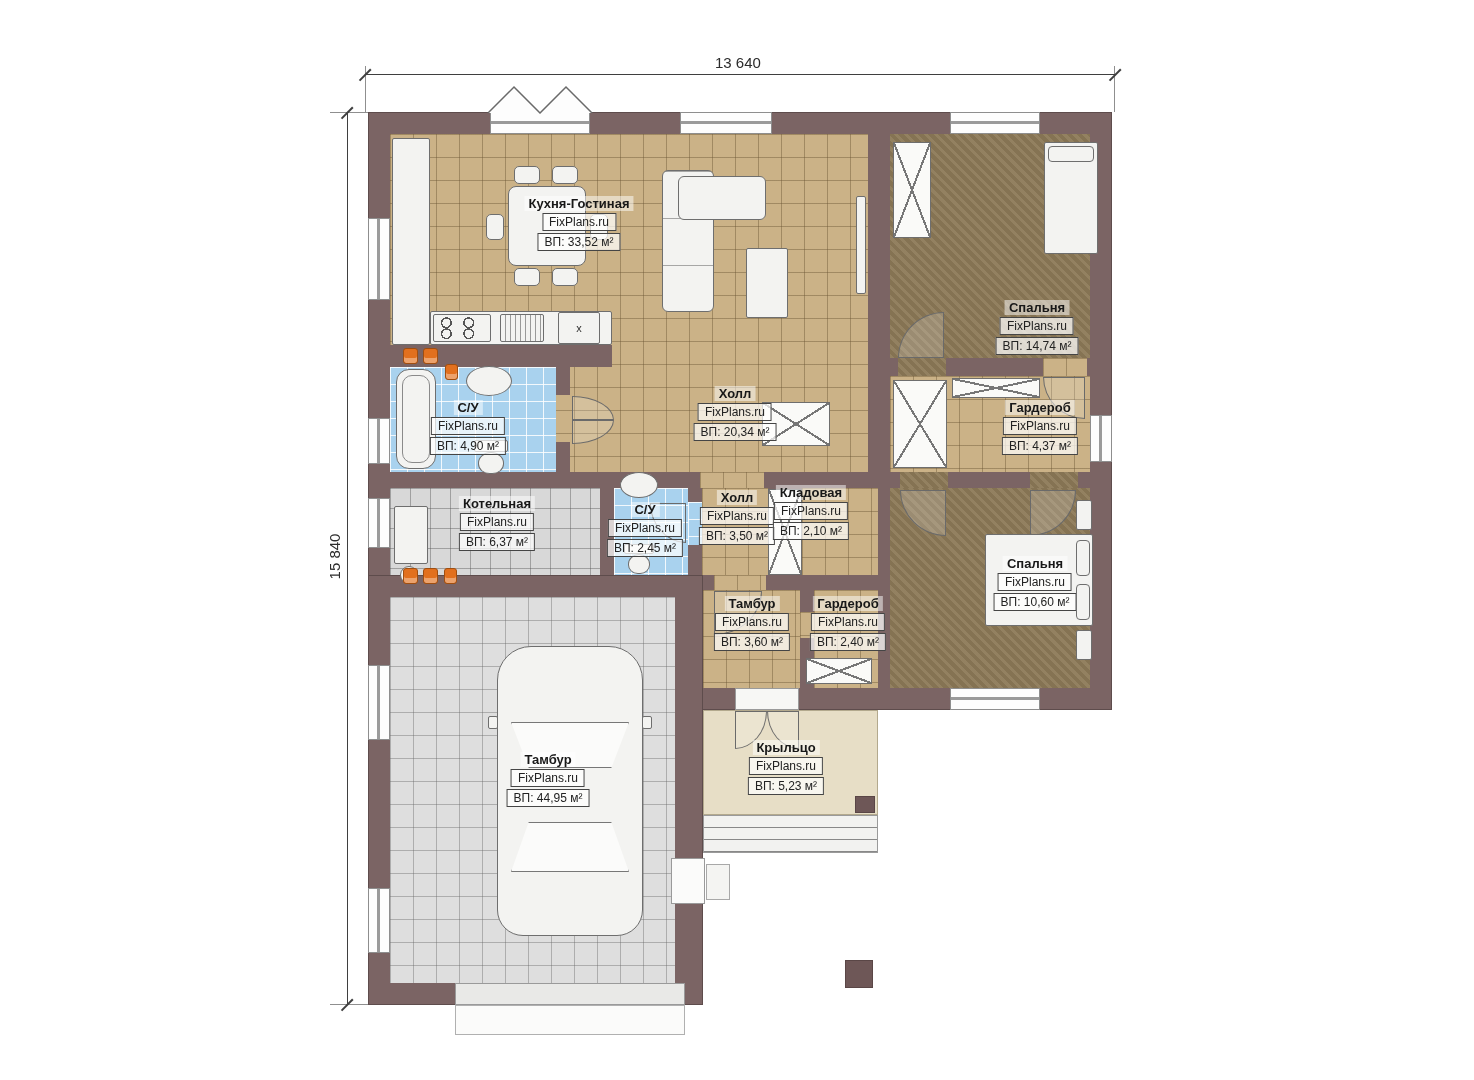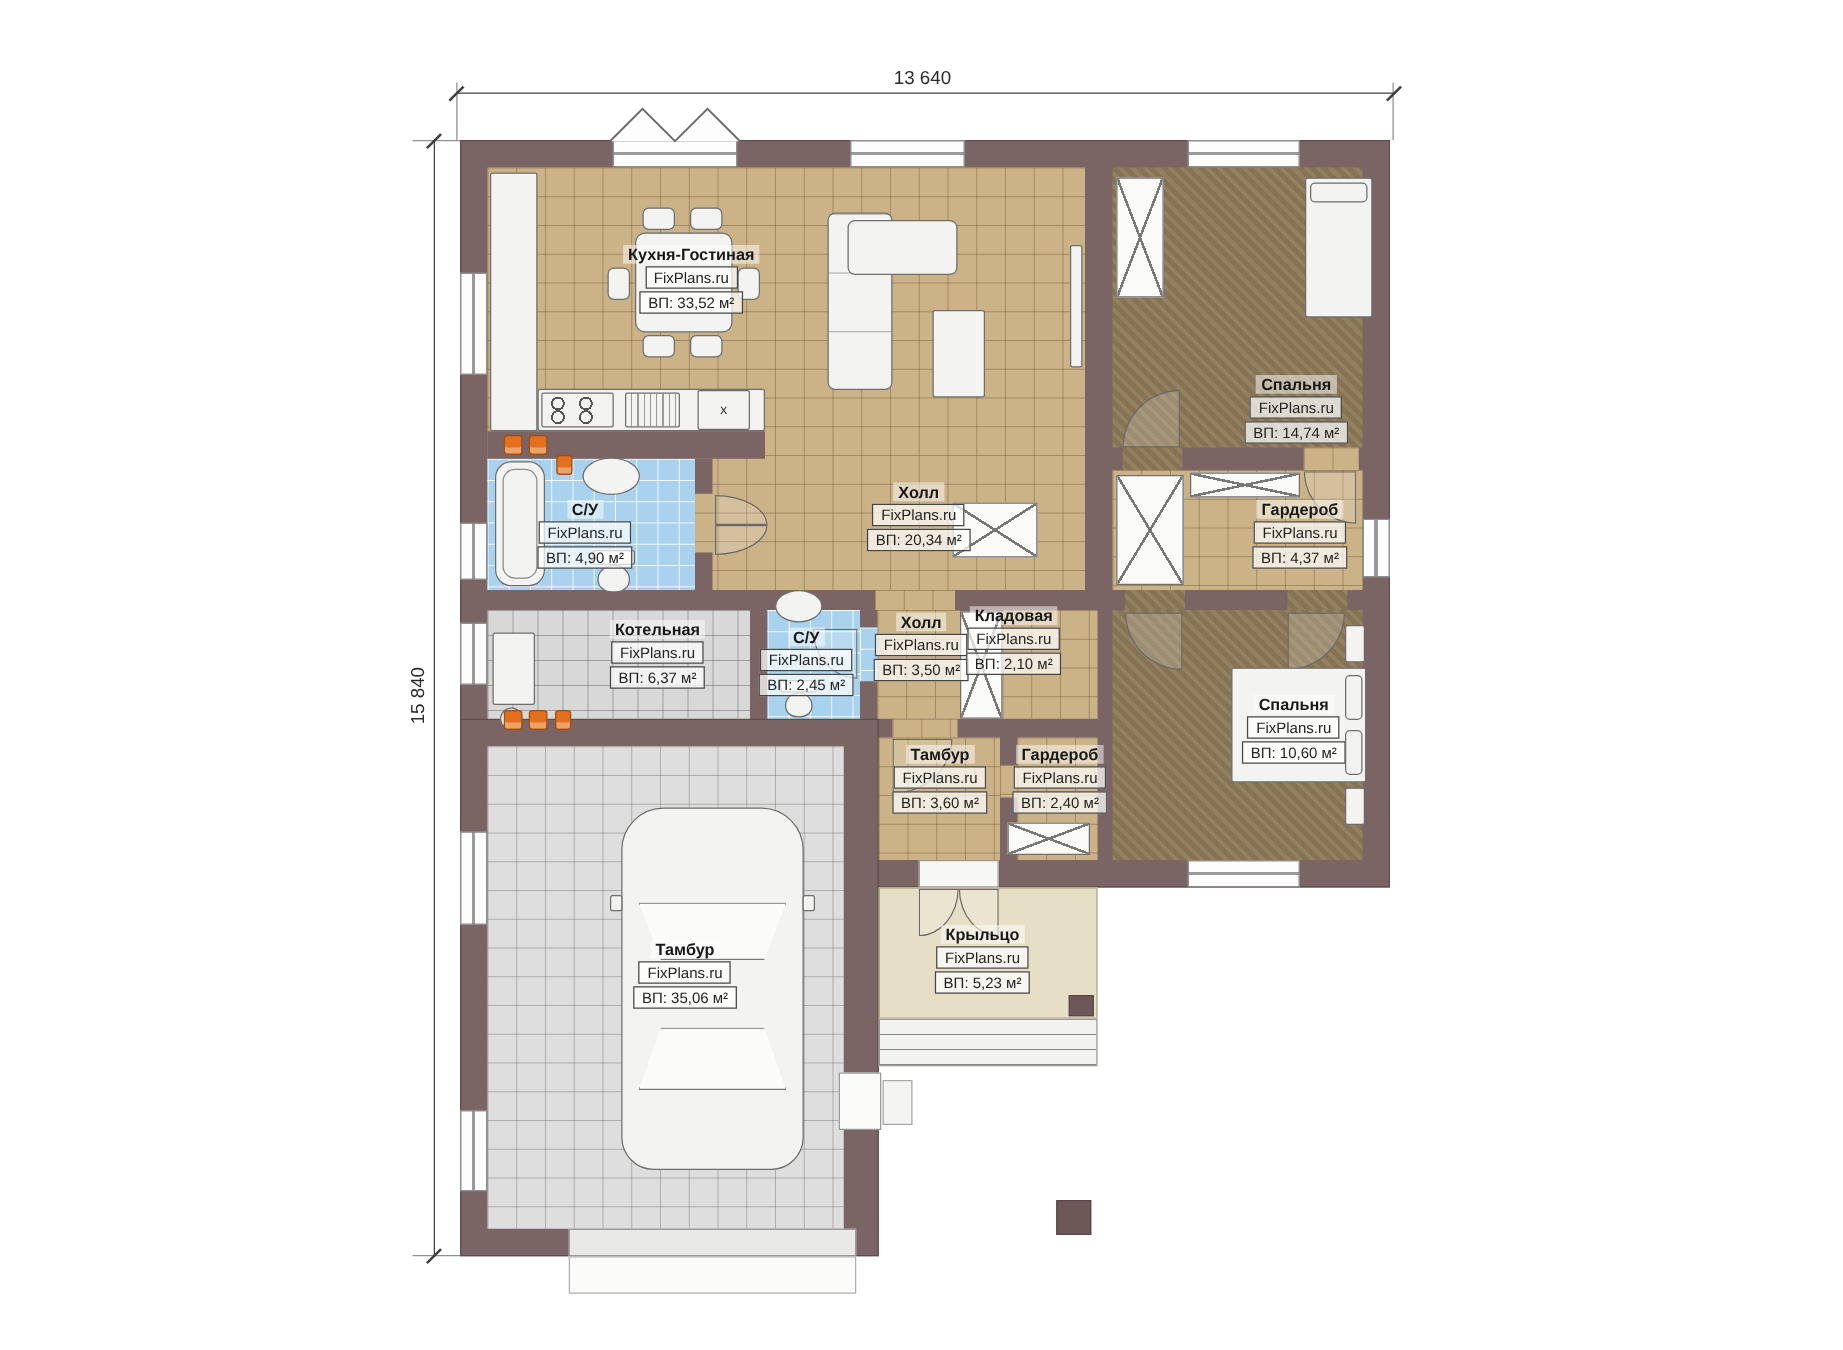--- a/index.html
+++ b/index.html
@@ -176,21 +176,21 @@
   <div class="a furn" style="left:488px;top:716px;width:10px;height:13px"></div>
   <div class="a furn" style="left:642px;top:716px;width:10px;height:13px"></div>
 
   <div class="a rad" style="left:403px;top:348px;width:15px;height:16px"></div>
   <div class="a rad" style="left:423px;top:348px;width:15px;height:16px"></div>
   <div class="a rad" style="left:445px;top:364px;width:13px;height:16px"></div>
   <div class="a rad" style="left:403px;top:568px;width:15px;height:16px"></div>
   <div class="a rad" style="left:423px;top:568px;width:15px;height:16px"></div>
   <div class="a rad" style="left:444px;top:568px;width:13px;height:16px"></div>
 
-  <div class="a label" style="left:553px;top:196px">
+  <div class="a label" style="left:579px;top:196px">
     <span class="rname">Кухня-Гостиная</span>
     <span class="rbox">FixPlans.ru</span>
     <span class="rbox">ВП: 33,52 м²</span>
   </div>
   <div class="a label" style="left:1037px;top:300px">
     <span class="rname">Спальня</span>
     <span class="rbox">FixPlans.ru</span>
     <span class="rbox">ВП: 14,74 м²</span>
   </div>
   <div class="a label" style="left:468px;top:400px">
@@ -201,21 +201,21 @@
   <div class="a label" style="left:735px;top:386px">
     <span class="rname">Холл</span>
     <span class="rbox">FixPlans.ru</span>
     <span class="rbox">ВП: 20,34 м²</span>
   </div>
   <div class="a label" style="left:1040px;top:400px">
     <span class="rname">Гардероб</span>
     <span class="rbox">FixPlans.ru</span>
     <span class="rbox">ВП: 4,37 м²</span>
   </div>
-  <div class="a label" style="left:526px;top:496px">
+  <div class="a label" style="left:497px;top:496px">
     <span class="rname">Котельная</span>
     <span class="rbox">FixPlans.ru</span>
     <span class="rbox">ВП: 6,37 м²</span>
   </div>
   <div class="a label" style="left:645px;top:502px">
     <span class="rname">С/У</span>
     <span class="rbox">FixPlans.ru</span>
     <span class="rbox">ВП: 2,45 м²</span>
   </div>
   <div class="a label" style="left:737px;top:490px">
@@ -239,21 +239,21 @@
     <span class="rbox">ВП: 2,40 м²</span>
   </div>
   <div class="a label" style="left:1035px;top:556px">
     <span class="rname">Спальня</span>
     <span class="rbox">FixPlans.ru</span>
     <span class="rbox">ВП: 10,60 м²</span>
   </div>
   <div class="a label" style="left:548px;top:752px">
     <span class="rname">Тамбур</span>
     <span class="rbox">FixPlans.ru</span>
-    <span class="rbox">ВП: 35,06 м²</span>
+    <span class="rbox">ВП: 44,95 м²</span>
   </div>
   <div class="a label" style="left:786px;top:740px">
     <span class="rname">Крыльцо</span>
     <span class="rbox">FixPlans.ru</span>
     <span class="rbox">ВП: 5,23 м²</span>
   </div>
 
 </div>
 
 </body></html>

